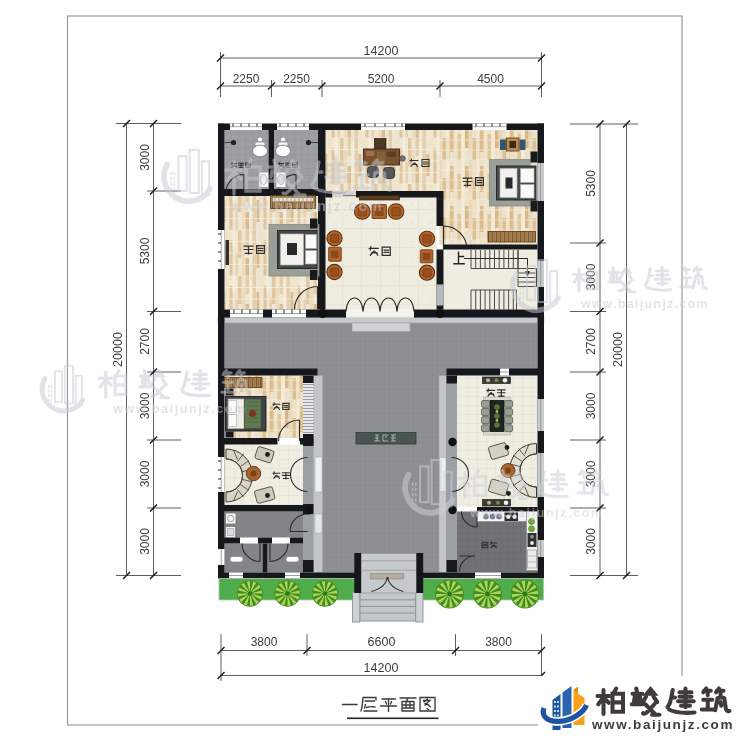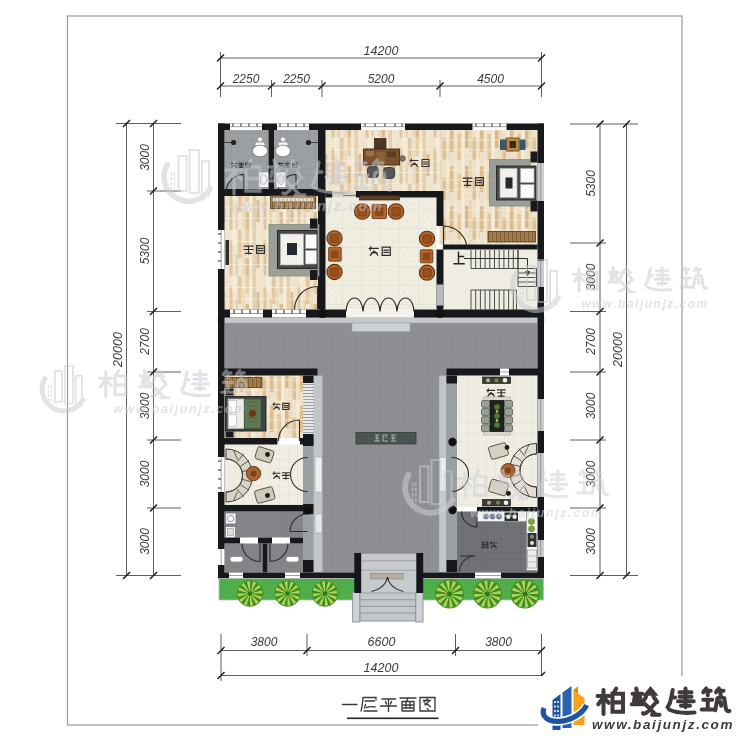--- a/index.html
+++ b/index.html
@@ -1,17 +1,17 @@
 <!DOCTYPE html>
 <html><head>
 <meta charset="utf-8">
 <style>
 html,body{margin:0;padding:0;background:#fff;}
 #page{position:relative;width:750px;height:750px;background:#fff;overflow:hidden;
-font-family:"Liberation Sans", sans-serif;font-style:italic;}
+font-family:"Liberation Sans", sans-serif;}
 svg{position:absolute;left:0;top:0;}
 </style>
 </head>
 <body>
 <div id="page">
 <svg width="750" height="750" viewBox="0 0 750 750">
 <defs>
 <pattern id="woodA" width="34" height="46" patternUnits="userSpaceOnUse">
  <rect width="34" height="46" fill="#ebdfc6"></rect>
  <rect x="0" y="0" width="3.5" height="28" fill="#d9b888"></rect>

